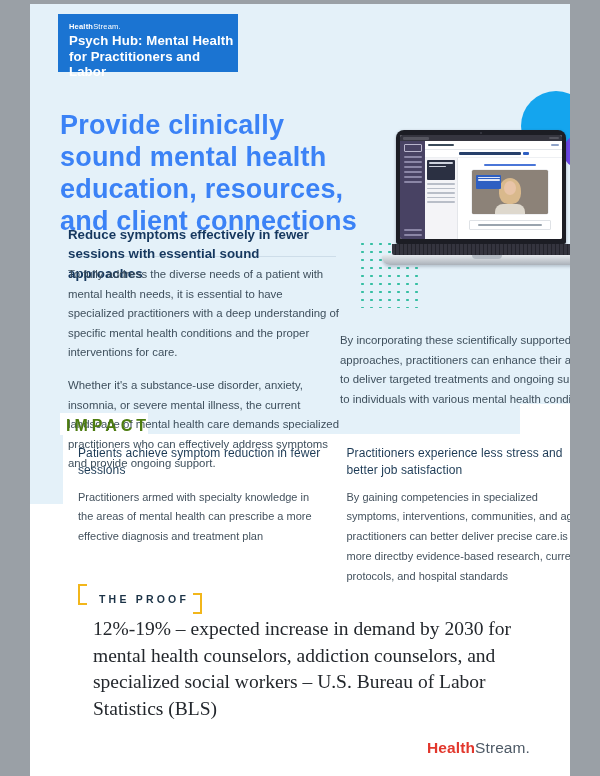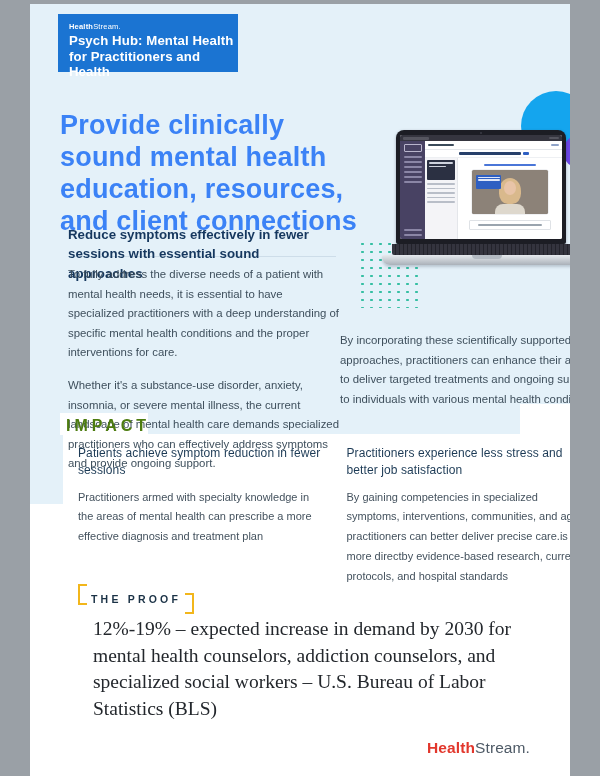--- a/index.html
+++ b/index.html
@@ -112,21 +112,21 @@
   .impact-label{
     position:absolute;left:36px;top:413px;
     font-size:16px;font-weight:bold;letter-spacing:4px;color:#4d7c0f;
   }
   .impact-columns{position:absolute;left:48px;top:441px;width:512px;display:flex;gap:25px;}
   .impact-col{flex:1;}
   .impact-col h3{margin:0 0 9px 0;font-size:12px;line-height:1.4;color:#1c3a55;font-weight:normal;letter-spacing:.1px;}
   .impact-col p{margin:0;font-size:11px;line-height:1.8;color:#44525e;}
 
   
-  .proof-wrap{position:absolute;left:48px;top:580px;padding:5px 13px 7px 13px;}
+  .proof-wrap{position:absolute;left:48px;top:580px;padding:5px 13px 7px 21px;}
   .proof-bracket-l{position:absolute;left:0;top:0;width:7px;height:17px;border-left:2px solid #f2b61b;border-top:2px solid #f2b61b;border-bottom:2px solid #f2b61b;}
   .proof-bracket-r{position:absolute;right:0;bottom:0;width:7px;height:17px;border-right:2px solid #f2b61b;border-top:2px solid #f2b61b;border-bottom:2px solid #f2b61b;}
   .proof-label{font-size:10.5px;font-weight:bold;letter-spacing:3.2px;color:#1b3246;}
   .proof-quote{
     position:absolute;left:63px;top:612px;width:428px;
     font-family:"Liberation Serif",serif;font-size:19.5px;line-height:1.37;color:#23272c;
   }
 
   
   .footer-logo{position:absolute;right:40px;top:735px;font-size:15.5px;letter-spacing:.1px;}
@@ -141,21 +141,21 @@
   <div class="bg-blue-left"></div>
   <div class="bg-blue-right"></div>
   <div class="bg-strip-left"></div>
   <div class="bg-strip-right"></div>
   <div class="impact-tab"></div>
 
   <div class="header-box">
     <div class="header-logo"><span class="b">Health</span><span>Stream.</span></div>
     <div class="header-title">
       <span>Psych Hub: Mental Health</span><br>
-      <span>for Practitioners and Health</span>
+      <span>for Practitioners and Labor</span>
     </div>
   </div>
 
   <h1 class="hero-heading">Provide clinically sound mental health education, resources, and client connections</h1>
   <div class="hero-subheading">Reduce symptoms effectively in fewer sessions with essential sound approaches</div>
   <div class="hero-divider"></div>
   <div class="hero-left">
     <p>To fully address the diverse needs of a patient with mental health needs, it is essential to have specialized practitioners with a deep understanding of specific mental health conditions and the proper interventions for care.</p>
     <p>Whether it's a substance-use disorder, anxiety, insomnia, or severe mental illness, the current landscape of mental health care demands specialized practitioners who can effectively address symptoms and provide ongoing support.</p>
   </div>

